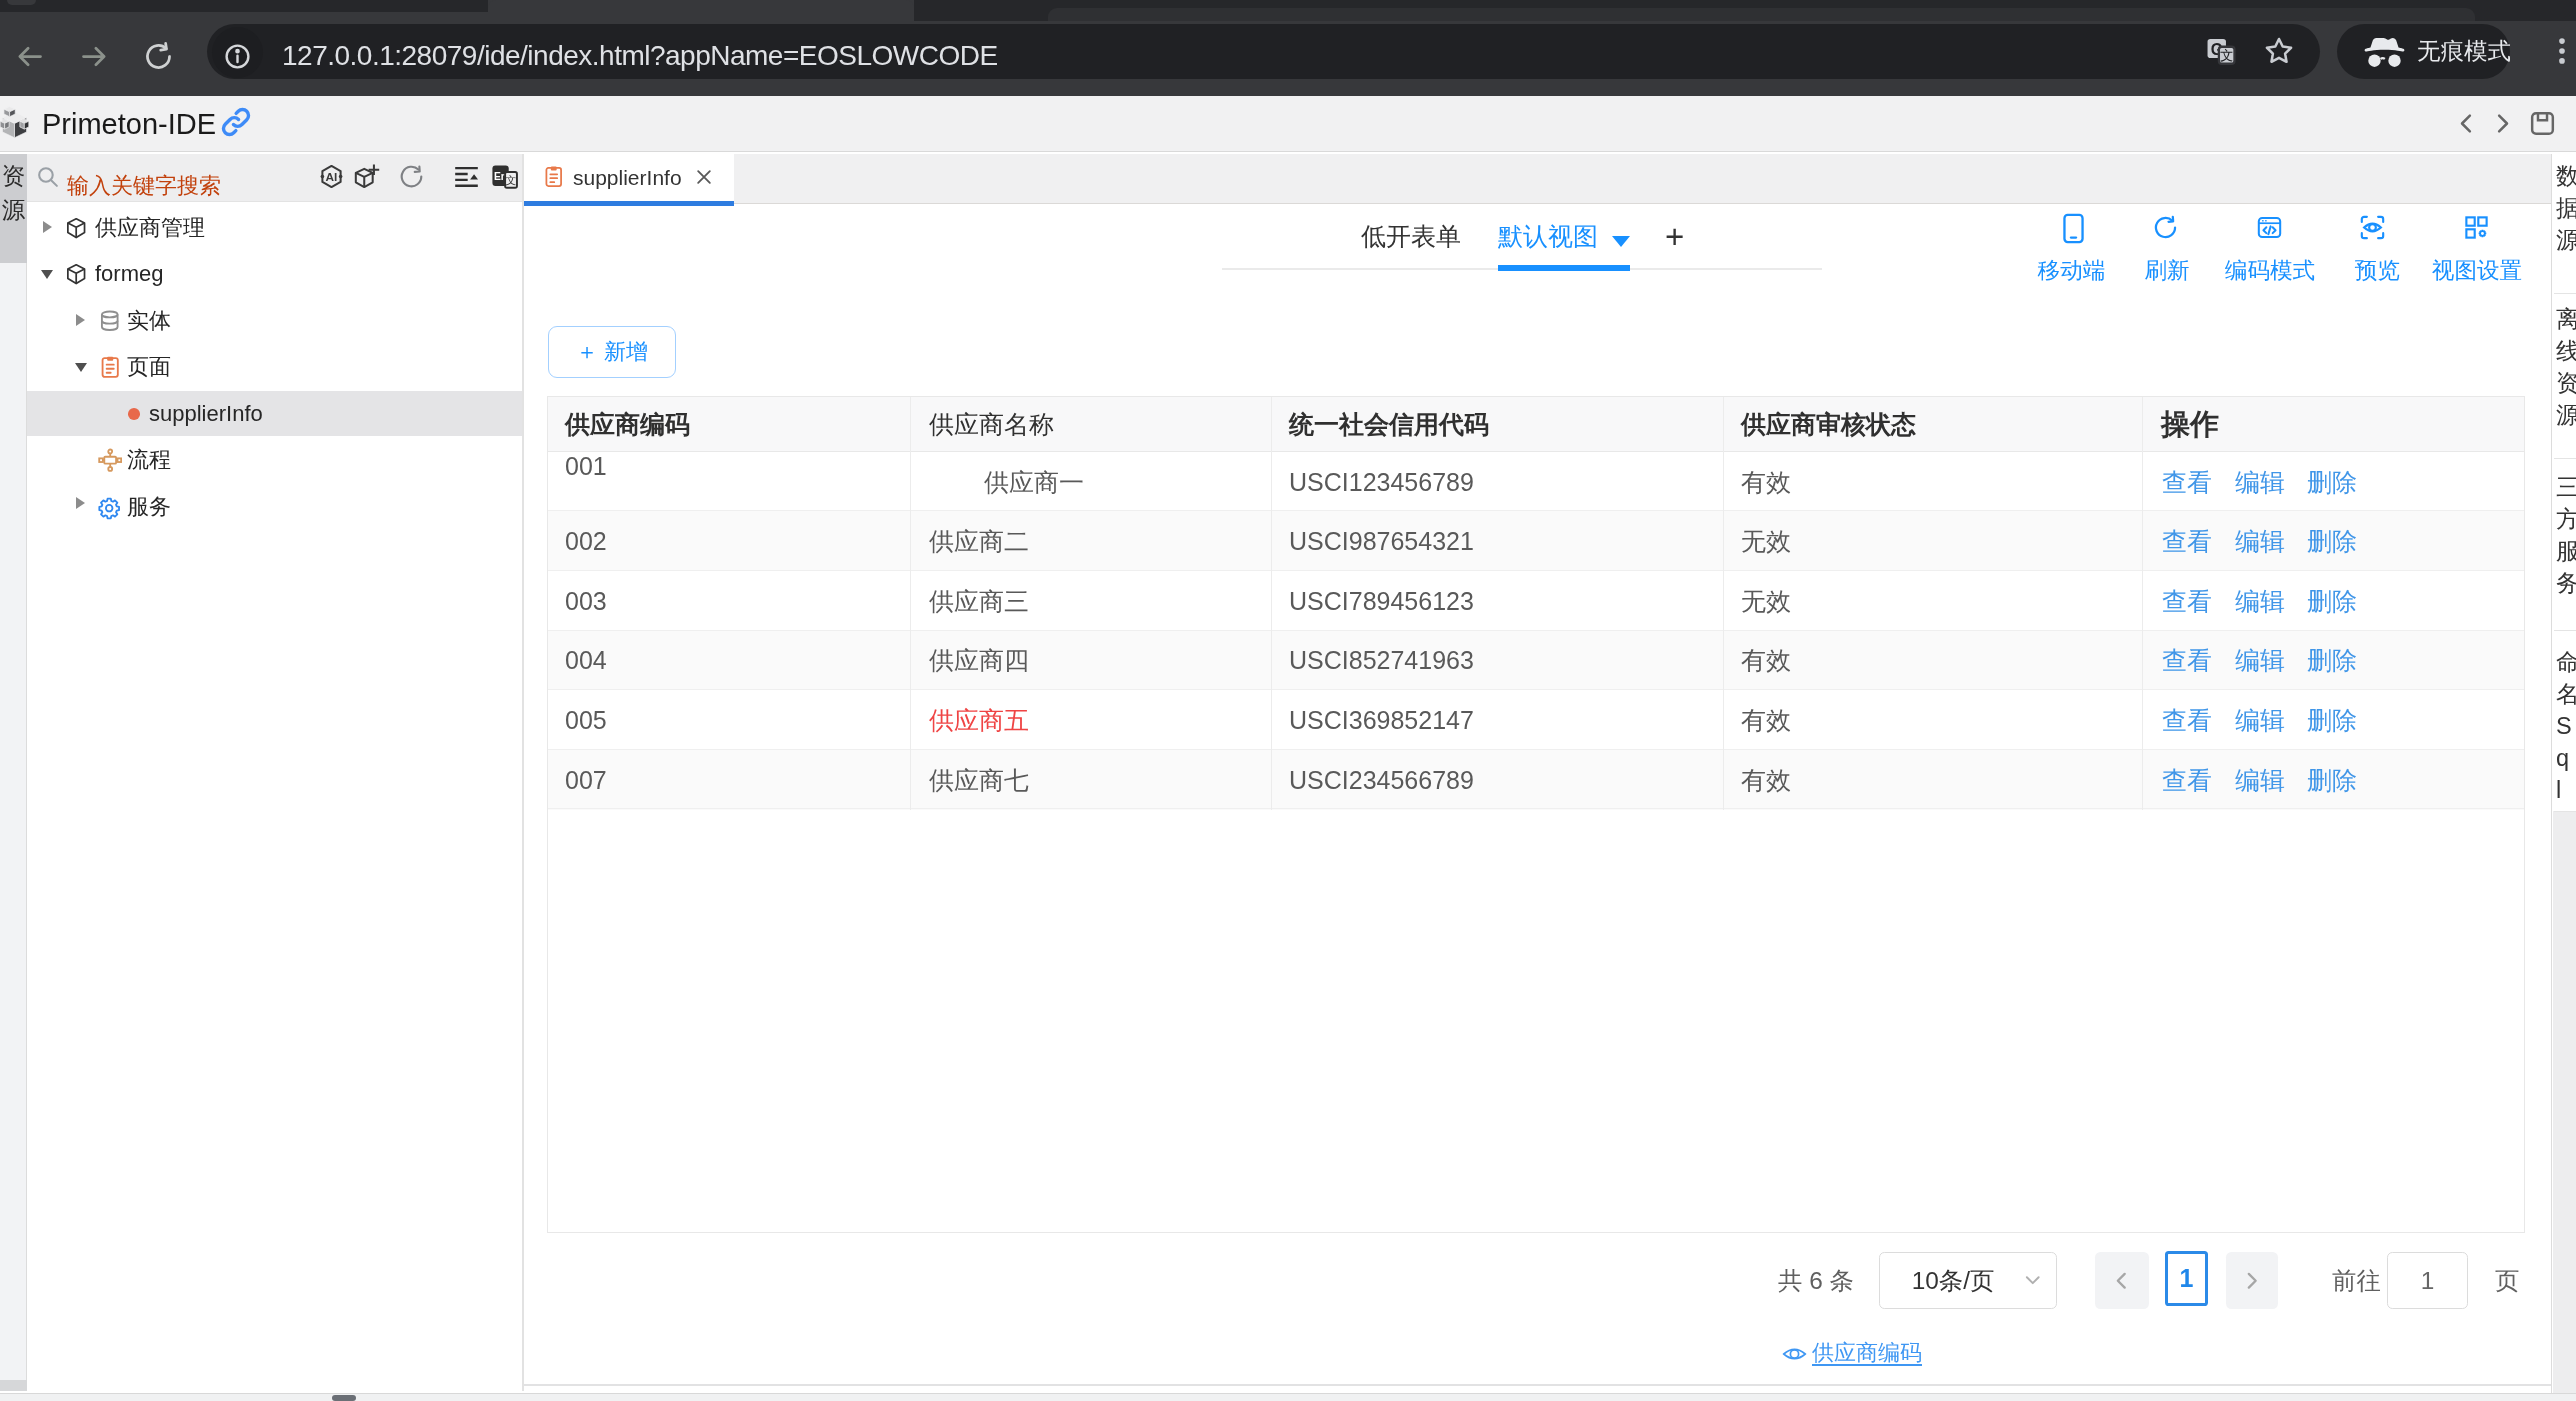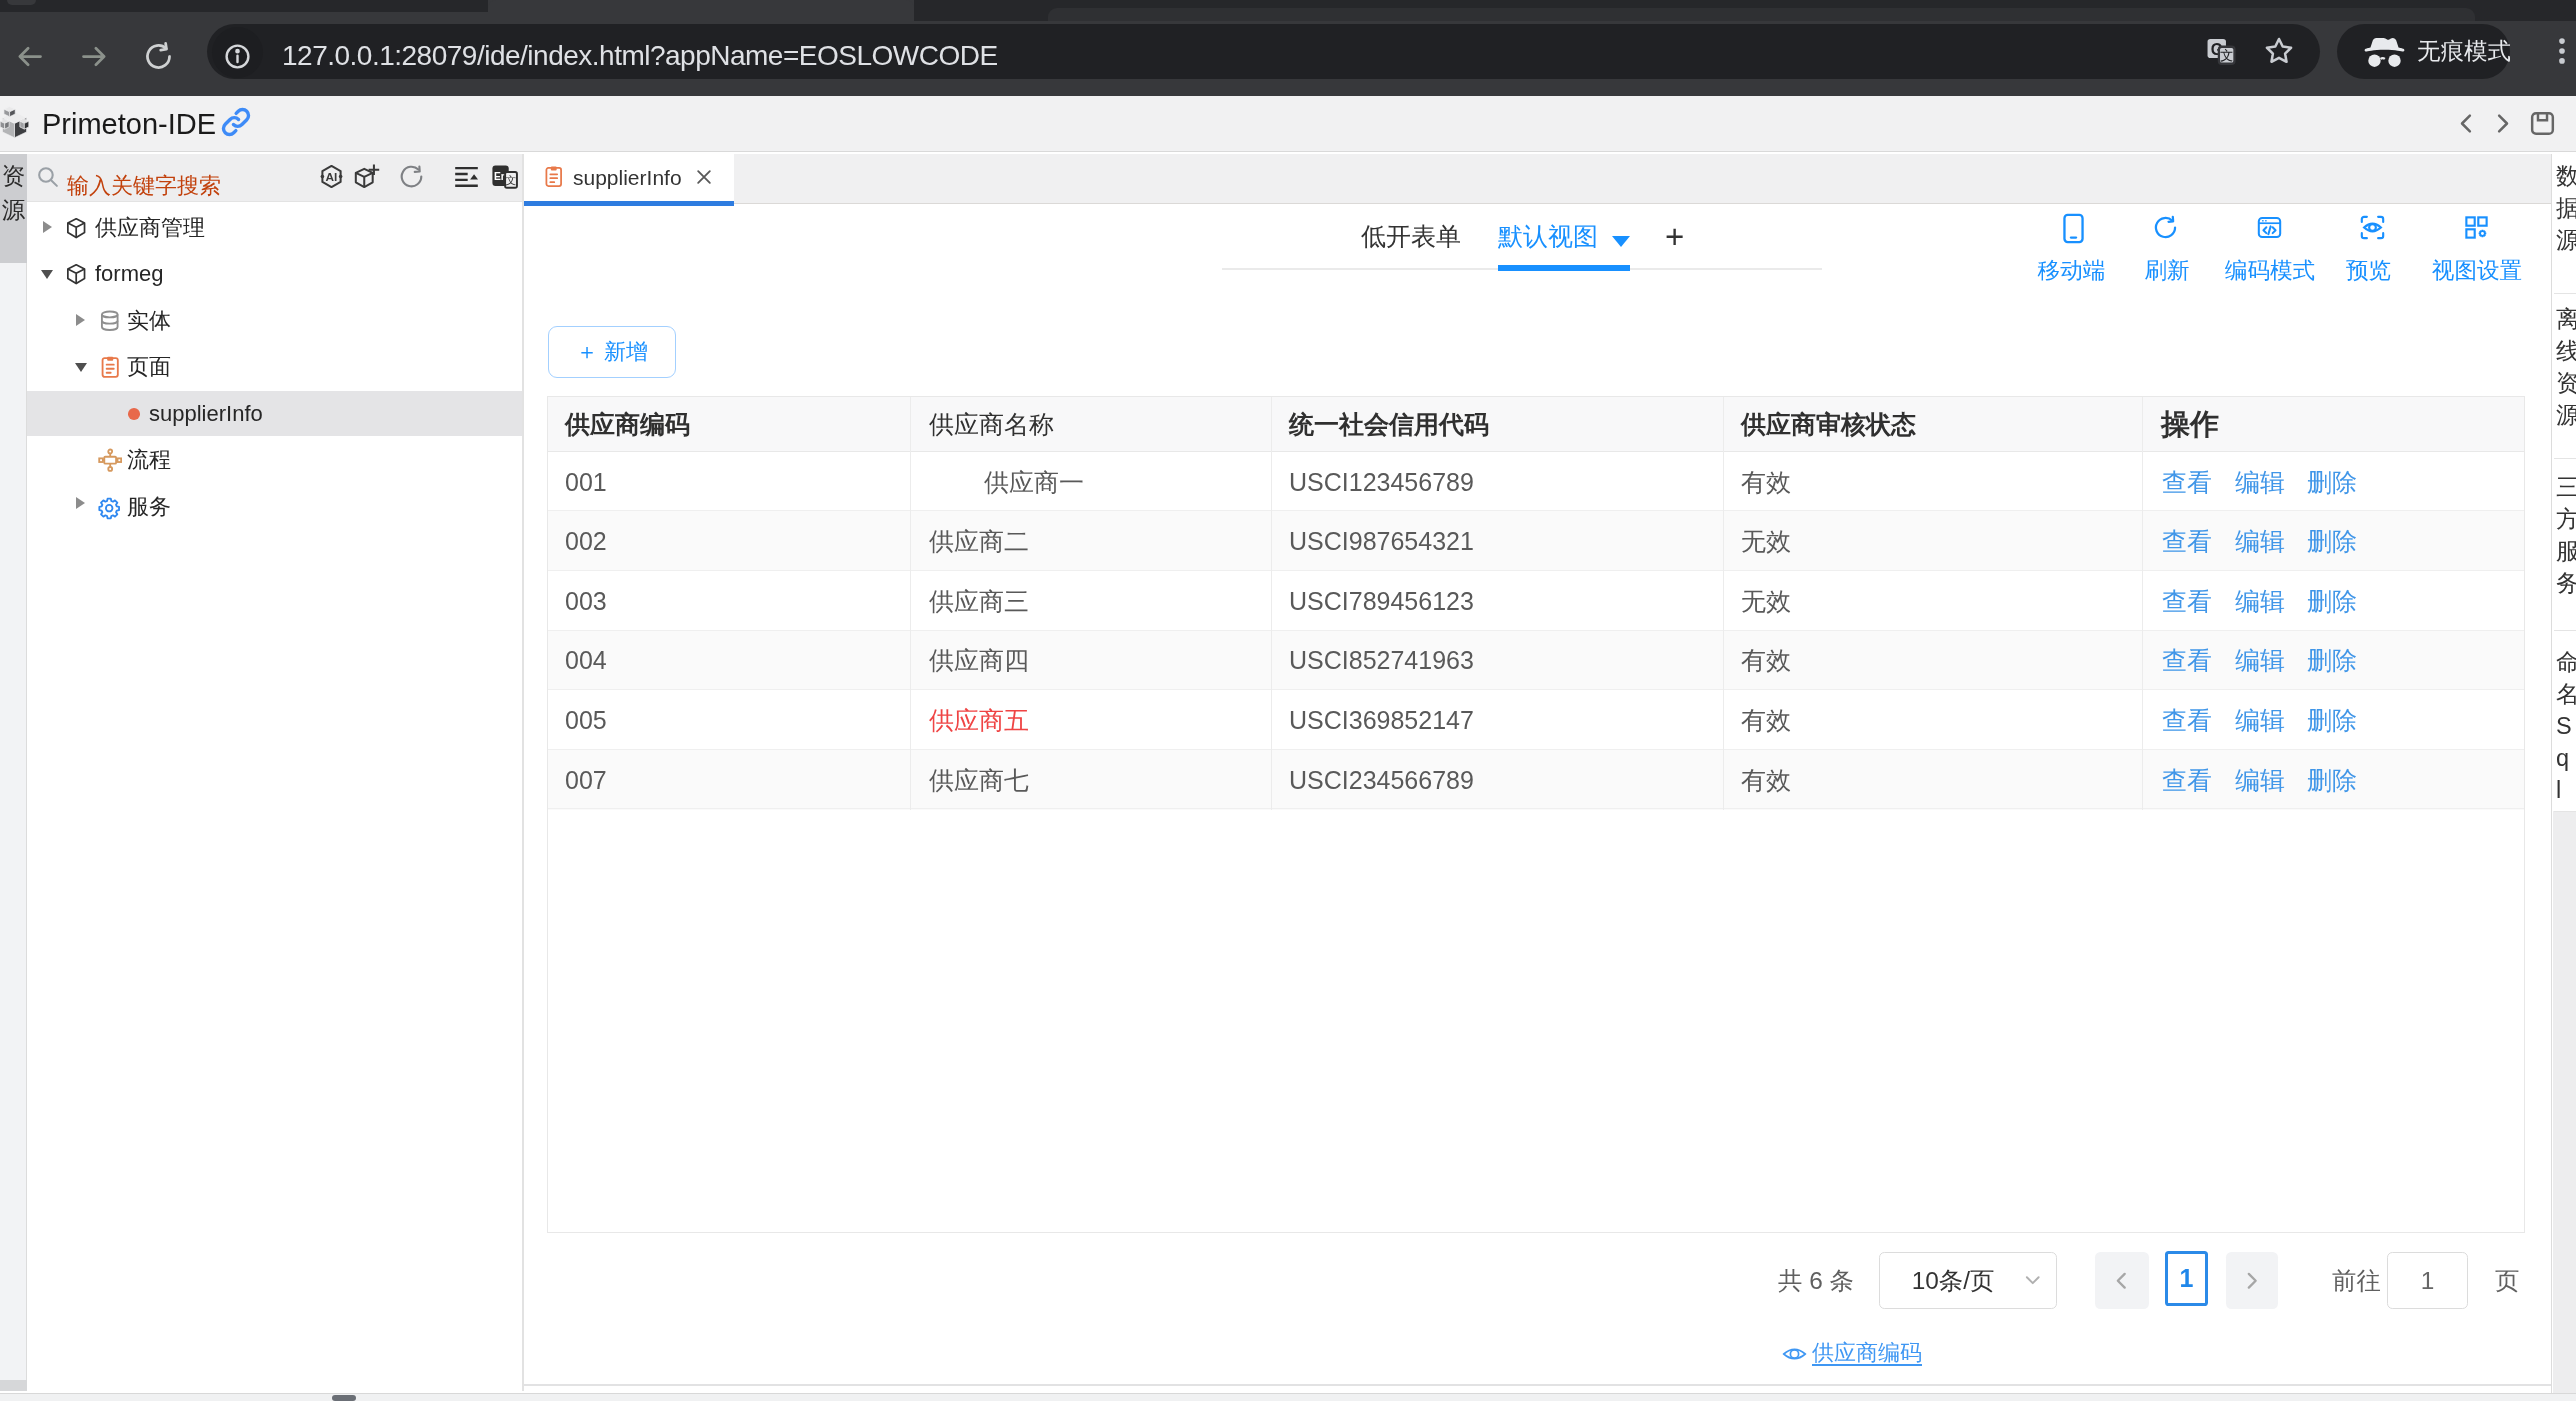--- a/index.html
+++ b/index.html
@@ -215,21 +215,21 @@
     <path d="M2.5 8.2h19" stroke-width="1.5"></path>
     <path d="M5.5 6h1.2M8.2 6h1.2" stroke-width="1.4"></path>
     <path d="M9.2 11.8l-2.6 2.6 2.6 2.6M14.8 11.8l2.6 2.6-2.6 2.6M13 11l-2 7" stroke-linecap="round" stroke-linejoin="round"></path>
   </svg>
 <div class="abs" style="left:2212px;top:255px;width:116px;text-align:center;font-size:22.6px;color:#1890ff">编码模式</div>
 <svg class="abs" style="left:2359px;top:214px" width="27" height="27" viewBox="0 0 24 24" fill="none" stroke="#1890ff" stroke-width="1.9">
     <path d="M2.5 7V4.5a2 2 0 0 1 2-2H7M17 2.5h2.5a2 2 0 0 1 2 2V7M21.5 17v2.5a2 2 0 0 1-2 2H17M7 21.5H4.5a2 2 0 0 1-2-2V17" stroke-linecap="round"></path>
     <path d="M4.5 12Q12 5.2 19.5 12 12 18.8 4.5 12z"></path>
     <circle cx="12" cy="12" r="3"></circle>
   </svg>
-<div class="abs" style="left:2346px;top:255px;width:54px;text-align:left;font-size:22.6px;color:#1890ff">预览</div>
+<div class="abs" style="left:2346px;top:255px;width:54px;text-align:right;font-size:22.6px;color:#1890ff">预览</div>
 <svg class="abs" style="left:2463px;top:214px" width="27" height="27" viewBox="0 0 24 24" fill="none" stroke="#1890ff" stroke-width="1.9">
     <rect x="3" y="3" width="7.4" height="7.4"></rect>
     <rect x="13.6" y="3" width="7.4" height="7.4"></rect>
     <rect x="3" y="13.6" width="7.4" height="7.4"></rect>
     <g stroke-width="1.6">
       <circle cx="17.3" cy="17.3" r="2.1"></circle>
       <path d="M17.3 13.9v1.2M17.3 19.5v1.2M13.9 17.3h1.2M19.5 17.3h1.2M14.9 14.9l.85.85M18.85 18.85l.85.85M19.7 14.9l-.85.85M15.75 18.85l-.85.85"></path>
     </g>
   </svg>
 <div class="abs" style="left:2419px;top:255px;width:116px;text-align:center;font-size:22.6px;color:#1890ff">视图设置</div>
@@ -249,21 +249,21 @@
 <div class="abs" style="left:548px;top:808px;width:1976px;height:0.9px;background:#efefef"></div>
 <div class="abs" style="left:910px;top:397px;width:0.9px;height:413px;background:#ececec"></div>
 <div class="abs" style="left:1271px;top:397px;width:0.9px;height:413px;background:#ececec"></div>
 <div class="abs" style="left:1723px;top:397px;width:0.9px;height:413px;background:#ececec"></div>
 <div class="abs" style="left:2142px;top:397px;width:0.9px;height:413px;background:#ececec"></div>
 <div class="abs" style="left:565px;top:396px;height:56px;line-height:56px;font-size:25px;font-weight:bold;color:#303030">供应商编码</div>
 <div class="abs" style="left:929px;top:396px;height:56px;line-height:56px;font-size:25px;font-weight:normal;color:#303030">供应商名称</div>
 <div class="abs" style="left:1289px;top:396px;height:56px;line-height:56px;font-size:25px;font-weight:bold;color:#303030">统一社会信用代码</div>
 <div class="abs" style="left:1741px;top:396px;height:56px;line-height:56px;font-size:25px;font-weight:bold;color:#303030">供应商审核状态</div>
 <div class="abs" style="left:2161px;top:396px;height:56px;line-height:56px;font-size:29px;font-weight:bold;color:#303030">操作</div>
-<div class="abs" style="left:565px;top:452px;height:60px;line-height:60px;font-size:25px;color:#595959">001</div>
+<div class="abs" style="left:565px;top:436px;height:60px;line-height:60px;font-size:25px;color:#595959">001</div>
 <div class="abs" style="left:984px;top:452px;height:60px;line-height:60px;font-size:25px;color:#595959">供应商一</div>
 <div class="abs" style="left:1289px;top:452px;height:60px;line-height:60px;font-size:25px;color:#595959">USCI123456789</div>
 <div class="abs" style="left:1741px;top:452px;height:60px;line-height:60px;font-size:25px;color:#595959">有效</div>
 <div class="abs" style="left:2162px;top:452px;height:60px;line-height:60px;font-size:25px;color:#4096e8">查看</div>
 <div class="abs" style="left:2235px;top:452px;height:60px;line-height:60px;font-size:25px;color:#4096e8">编辑</div>
 <div class="abs" style="left:2307px;top:452px;height:60px;line-height:60px;font-size:25px;color:#4096e8">删除</div>
 <div class="abs" style="left:565px;top:511px;height:60px;line-height:60px;font-size:25px;color:#595959">002</div>
 <div class="abs" style="left:929px;top:511px;height:60px;line-height:60px;font-size:25px;color:#595959">供应商二</div>
 <div class="abs" style="left:1289px;top:511px;height:60px;line-height:60px;font-size:25px;color:#595959">USCI987654321</div>
 <div class="abs" style="left:1741px;top:511px;height:60px;line-height:60px;font-size:25px;color:#595959">无效</div>

